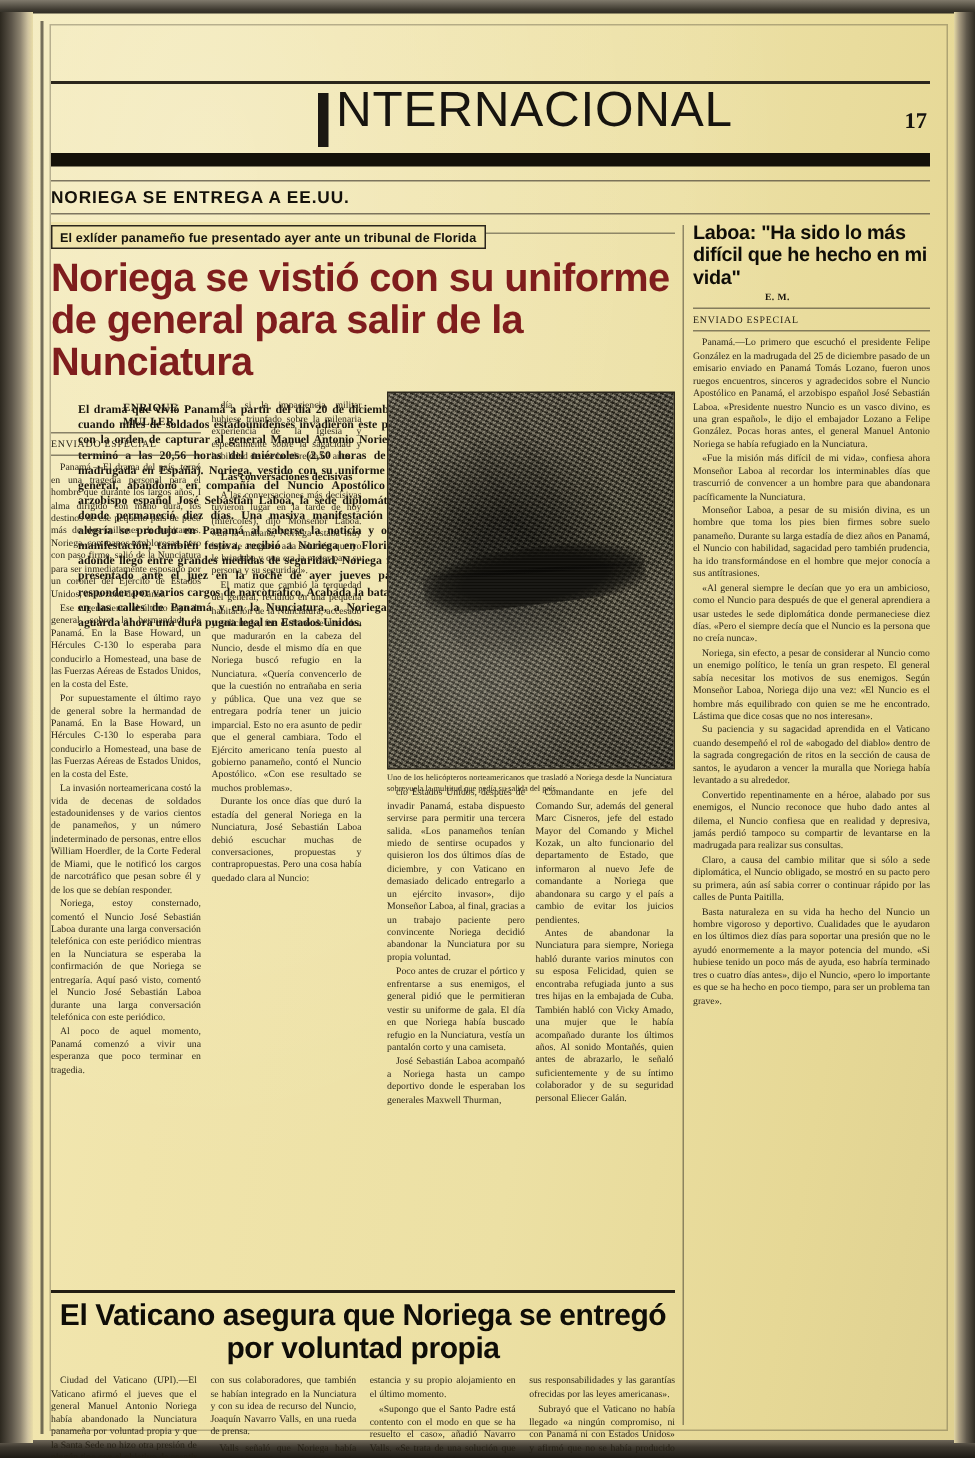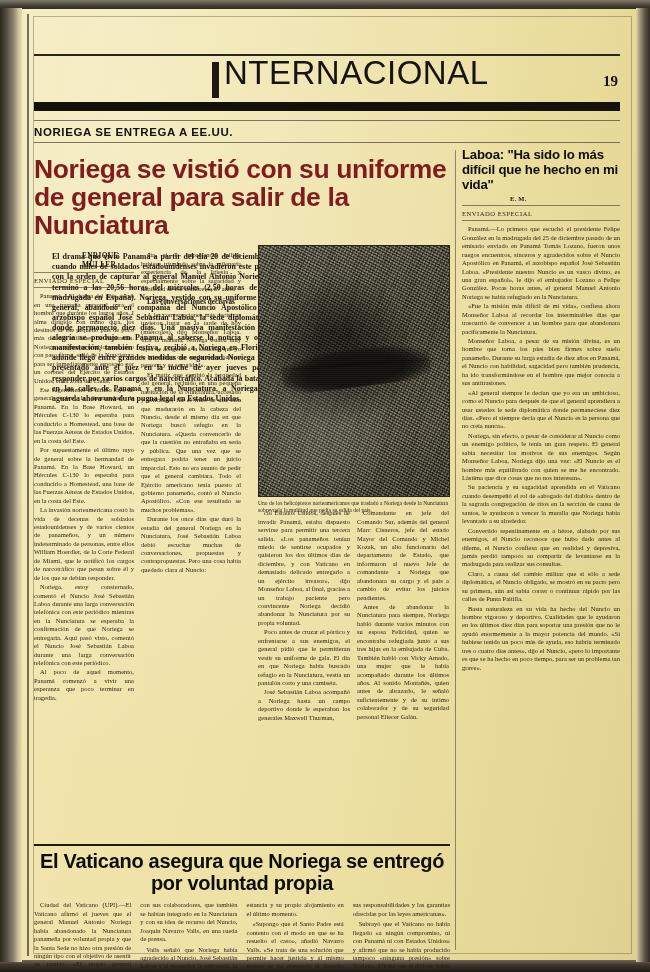--- a/index.html
+++ b/index.html
@@ -112,36 +112,42 @@
 <div class="gutter-line"></div>
 <div class="page-frame"></div>
 
 <div class="content">
 
   <div class="masthead">
     <div class="rule-thin"></div>
     <div class="sec-row">
       <div class="sec-bar"></div>
       <div class="sec-title">NTERNACIONAL</div>
-      <div class="pagenum">19</div>
+      <div class="pagenum">17</div>
     </div>
     <div class="rule-thick"></div>
   </div>
 
   <div class="kicker-wrap">
     <div class="kicker-rule"></div>
     <div class="kicker">NORIEGA SE ENTREGA A EE.UU.</div>
     <div class="kicker-rule"></div>
   </div>
 
   <div class="main-area">
     <div class="vline"></div>
 
     <div class="left-block">
 
+      <div class="ante-row">
+        <div class="ante-rule"></div>
+        <span class="ante-inner">
+          <span class="box-ante">El exlíder panameño fue presentado ayer ante un tribunal de Florida</span>
+        </span>
+      </div>
 
       <h1 class="head">Noriega se vistió con su uniforme de general para salir de la Nunciatura</h1>
 
       <div style="position:relative;margin-top:6px;height:262px;">
         <div style="position:absolute;left:18px;top:0;width:216px;">
           <div class="lead">El drama que vivió Panamá a partir del día 20 de diciembre, cuando miles de soldados estadounidenses invadieron este país con la orden de capturar al general Manuel Antonio Noriega, terminó a las 20,56 horas del miércoles (2,50 horas de la madrugada en España). Noriega, vestido con su uniforme de general, abandonó en compañía del Nuncio Apostólico el arzobispo español José Sebastián Laboa, la sede diplomática donde permaneció diez días. Una masiva manifestación de alegría se produjo en Panamá al saberse la noticia y otra manifestación, también festiva, recibió a Noriega en Florida, adonde llegó entre grandes medidas de seguridad. Noriega fue presentado ante el juez en la noche de ayer jueves para responder por varios cargos de narcotráfico. Acabada la batalla en las calles de Panamá y en la Nunciatura, a Noriega le aguarda ahora una dura pugna legal en Estados Unidos.</div>
         </div>
         <div style="position:absolute;left:224px;top:0;">
           <div class="photo">
             <div class="heli"></div>

